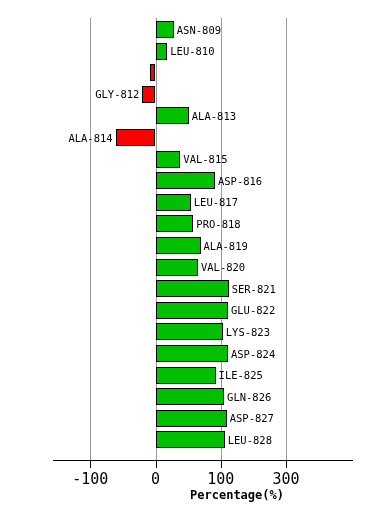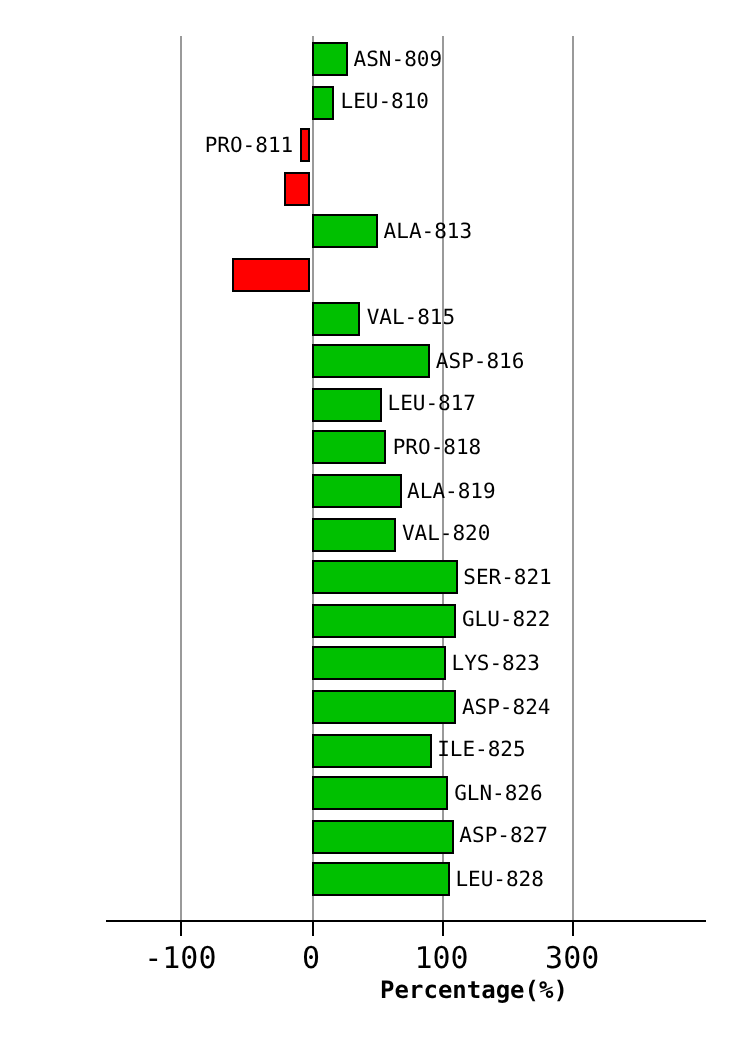--- a/index.html
+++ b/index.html
@@ -64,25 +64,26 @@
   <div class="plot" id="plot">
       <div class="gridline" style="left: 90px; top: 18px; height: 442px;"></div>
       <div class="gridline" style="left: 156px; top: 18px; height: 442px;"></div>
       <div class="gridline" style="left: 221px; top: 18px; height: 442px;"></div>
       <div class="gridline" style="left: 286px; top: 18px; height: 442px;"></div>
       <div class="bar" style="left: 155.5px; top: 21px; width: 18.284px; height: 17px; background: rgb(0, 192, 0);"></div>
       <div class="bar-label" style="top: 24.5px; left: 176.784px;">ASN-809</div>
       <div class="bar" style="left: 155.5px; top: 42.6px; width: 11.754px; height: 17px; background: rgb(0, 192, 0);"></div>
       <div class="bar-label" style="top: 46.1px; left: 170.254px;">LEU-810</div>
       <div class="bar" style="left: 149.623px; top: 64.2px; width: 5.877px; height: 17px; background: rgb(255, 0, 0);"></div>
-      <div class="bar-label" style="top: 67.7px; left: 0px; width: 146.623px; text-align: right;">PRO-811</div>
       <div class="bar" style="left: 142.44px; top: 85.8px; width: 13.06px; height: 17px; background: rgb(255, 0, 0);"></div>
+      <div class="bar-label" style="top: 89.3px; left: 0px; width: 139.44px; text-align: right;">GLY-812</div>
       <div class="bar" style="left: 155.5px; top: 107.4px; width: 33.303px; height: 17px; background: rgb(0, 192, 0);"></div>
       <div class="bar-label" style="top: 110.9px; left: 191.803px;">ALA-813</div>
       <div class="bar" style="left: 115.667px; top: 129px; width: 39.833px; height: 17px; background: rgb(255, 0, 0);"></div>
+      <div class="bar-label" style="top: 132.5px; left: 0px; width: 112.667px; text-align: right;">ALA-814</div>
       <div class="bar" style="left: 155.5px; top: 150.6px; width: 24.814px; height: 17px; background: rgb(0, 192, 0);"></div>
       <div class="bar-label" style="top: 154.1px; left: 183.314px;">VAL-815</div>
       <div class="bar" style="left: 155.5px; top: 172.2px; width: 59.423px; height: 17px; background: rgb(0, 192, 0);"></div>
       <div class="bar-label" style="top: 175.7px; left: 217.923px;">ASP-816</div>
       <div class="bar" style="left: 155.5px; top: 193.8px; width: 35.262px; height: 17px; background: rgb(0, 192, 0);"></div>
       <div class="bar-label" style="top: 197.3px; left: 193.762px;">LEU-817</div>
       <div class="bar" style="left: 155.5px; top: 215.4px; width: 37.874px; height: 17px; background: rgb(0, 192, 0);"></div>
       <div class="bar-label" style="top: 218.9px; left: 196.374px;">PRO-818</div>
       <div class="bar" style="left: 155.5px; top: 237px; width: 45.057px; height: 17px; background: rgb(0, 192, 0);"></div>
       <div class="bar-label" style="top: 240.5px; left: 203.557px;">ALA-819</div>

